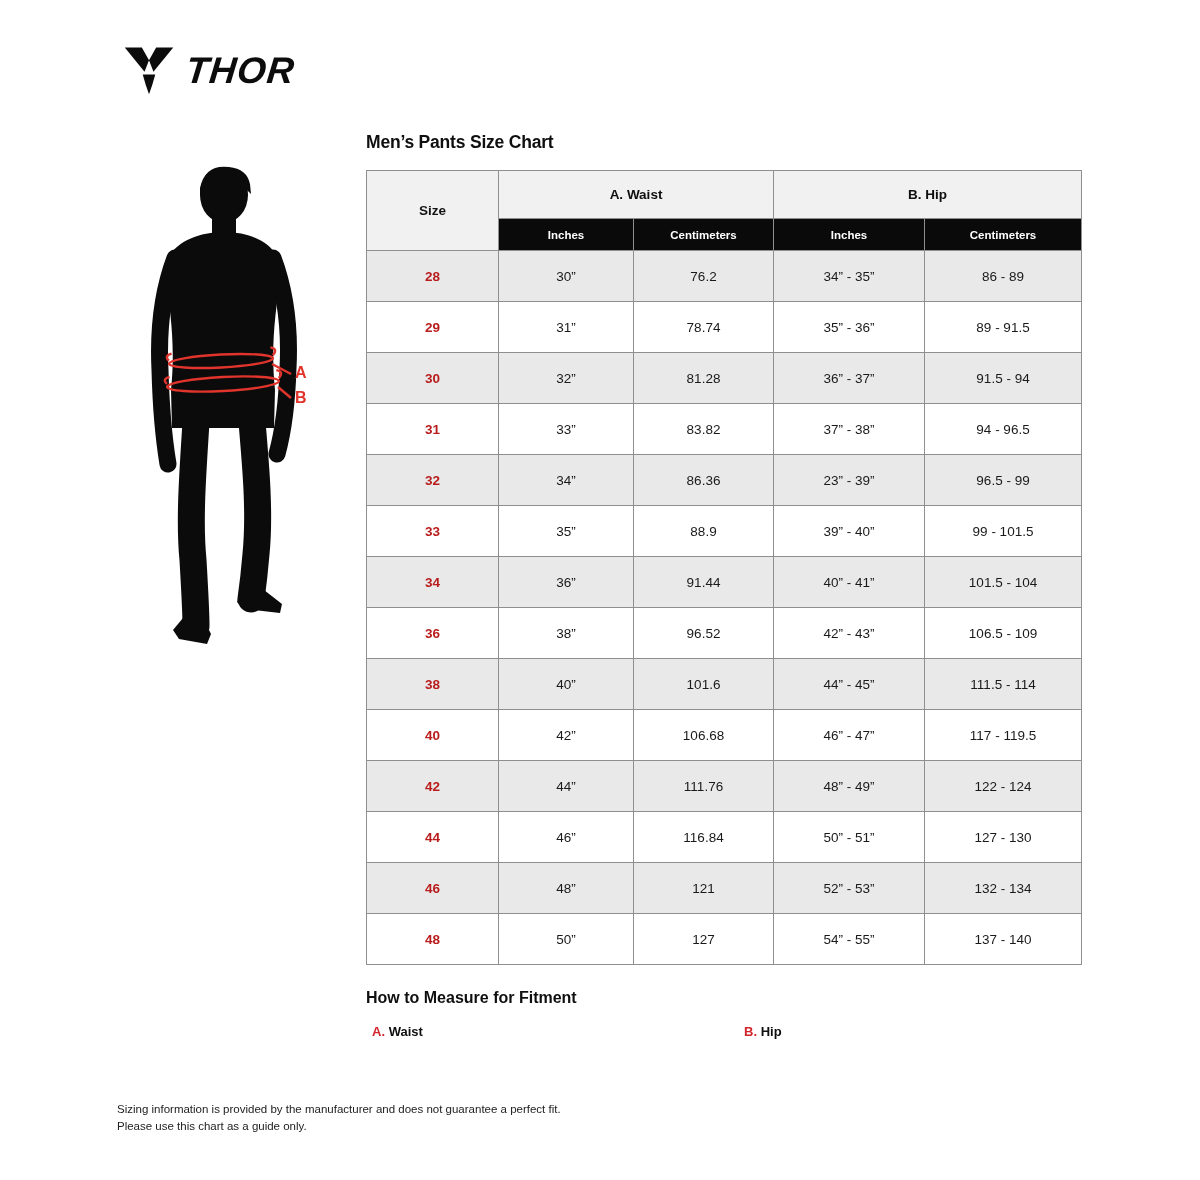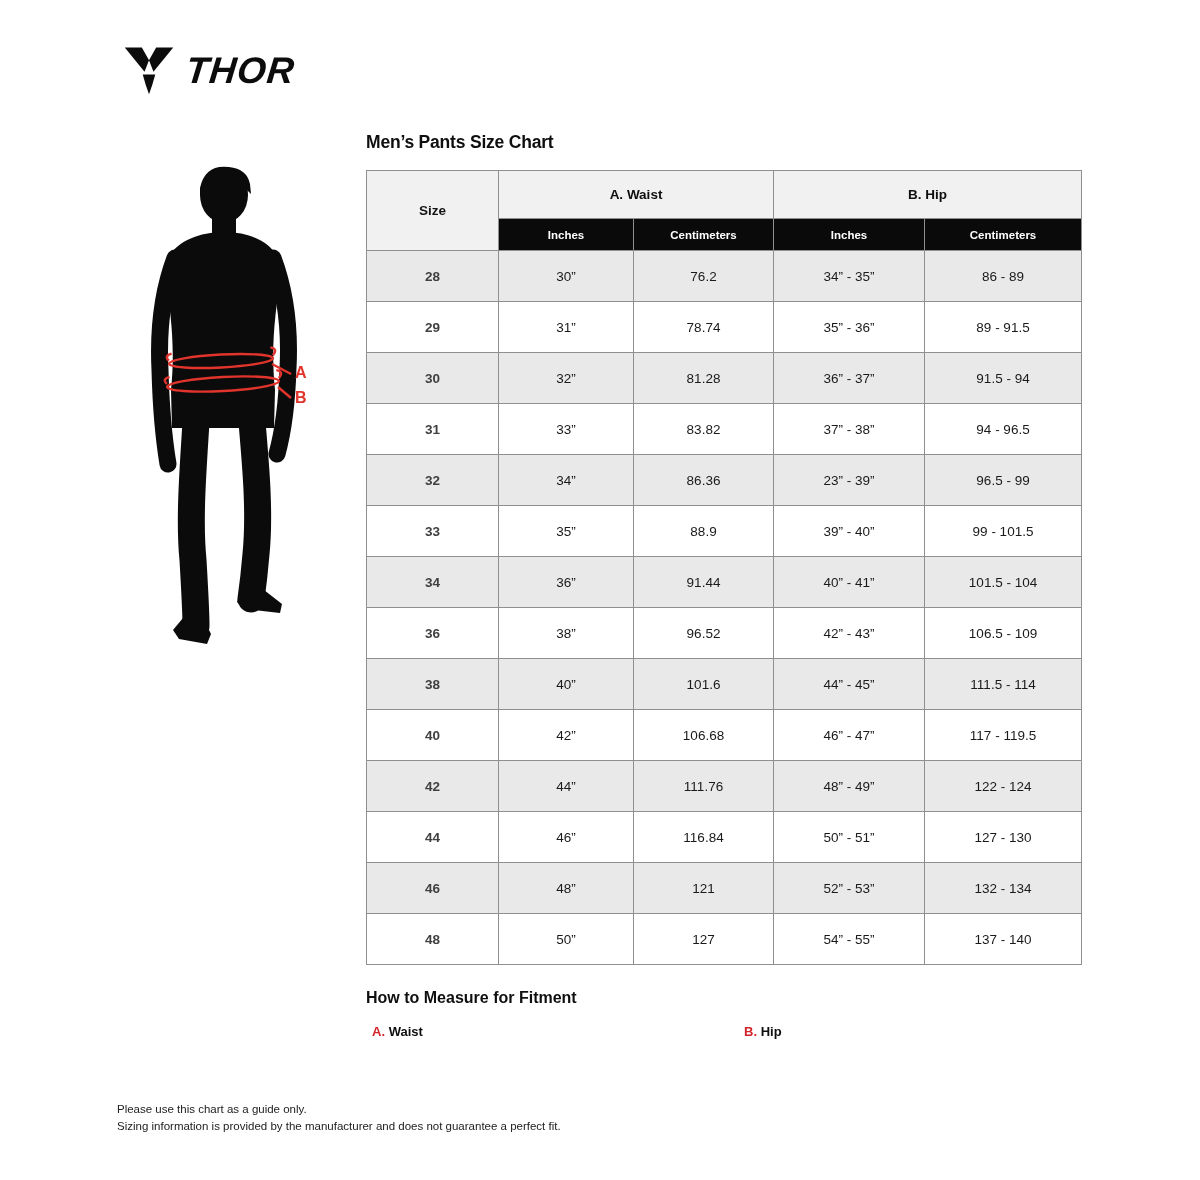--- a/index.html
+++ b/index.html
@@ -57,21 +57,21 @@
   }
   th.size-head { background: #f1f1f1; font-size: 13.5px; font-weight: 700; }
   th.bar {
     background: #0a0a0a; color: #ffffff;
     font-size: 11.5px; font-weight: 700;
     height: 32px;
     border-color: #bdbdbd;
   }
   td.cell { height: 51px; font-size: 13.5px; color: #1a1a1a; background: #ffffff; }
   tr.shade td.cell { background: #e9e9e9; }
-  td.size-cell { font-weight: 700; color: #404040; }
+  td.size-cell { font-weight: 700; color: #b91c1c; }
 
   
   .measure-heading {
     position: absolute; left: 366px; top: 989px;
     font-size: 16px; font-weight: 700; color: #0f0f0f;
   }
   .measure-item { position: absolute; width: 360px; }
   .measure-item.item-a { left: 372px; top: 1024px; }
   .measure-item.item-b { left: 744px; top: 1024px; }
   .measure-item h4 { font-size: 13px; font-weight: 700; color: #0f0f0f; margin-bottom: 5px; }
@@ -274,15 +274,15 @@
 </div>
 
 <div class="measure-item item-b">
   <h4>
     <span class="red-letter">B. </span>
     <span>Hip</span>
   </h4>
 </div>
 
 <div class="footer-note">
+  <div>Sizing information is provided by the manufacturer and does not guarantee a perfect fit.</div>
   <div>Please use this chart as a guide only.</div>
-  <div>Sizing information is provided by the manufacturer and does not guarantee a perfect fit.</div>
 </div>
 
 </body></html>

